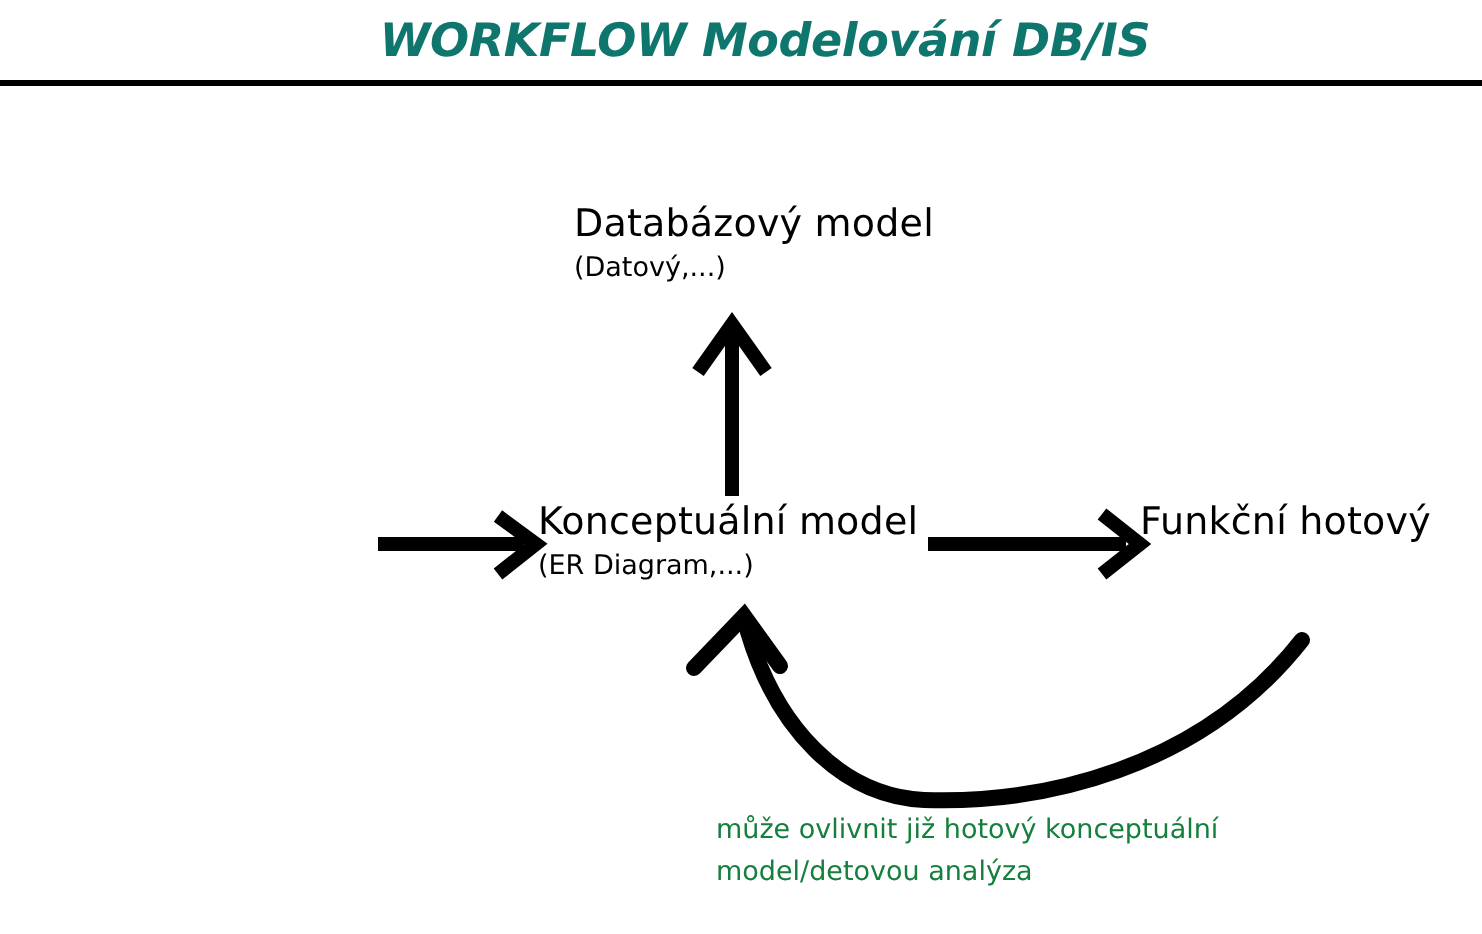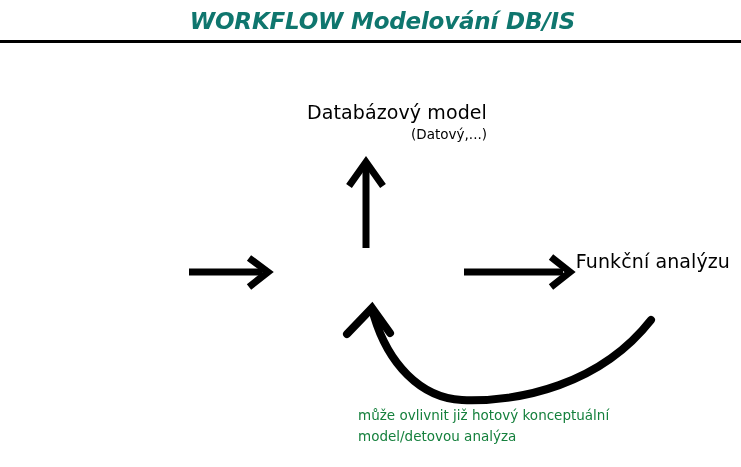--- a/index.html
+++ b/index.html
@@ -37,21 +37,21 @@
     position: absolute;
     left: 0;
     top: 40px;
     width: 741px;
     height: 3px;
     background: #000000;
   }
   
   .node {
     position: absolute;
-    text-align: right;
+    text-align: left;
     color: #000000;
     white-space: nowrap;
   }
   .node .main {
     font-size: 19px;
     line-height: 24px;
     letter-spacing: 0.1px;
   }
   .node .sub {
     font-size: 13.5px;
@@ -114,24 +114,26 @@
     </g>
   </svg>
 
   <div class="node node-db">
     <div class="main">Databázový model</div>
     <div class="sub">(Datový,...)</div>
   </div>
 
 
   <div class="node node-concept">
+    <div class="main">Konceptuální model</div>
+    <div class="sub">(ER Diagram,...)</div>
   </div>
 
   <div class="node node-func">
-    <div class="main">Funkční analýzu</div>
+    <div class="main">Funkční hotový</div>
   </div>
 
   <div class="feedback-note">
     <div>může ovlivnit již hotový konceptuální</div>
     <div>model/detovou analýza</div>
   </div>
 
 </div>
 
 </body></html>

